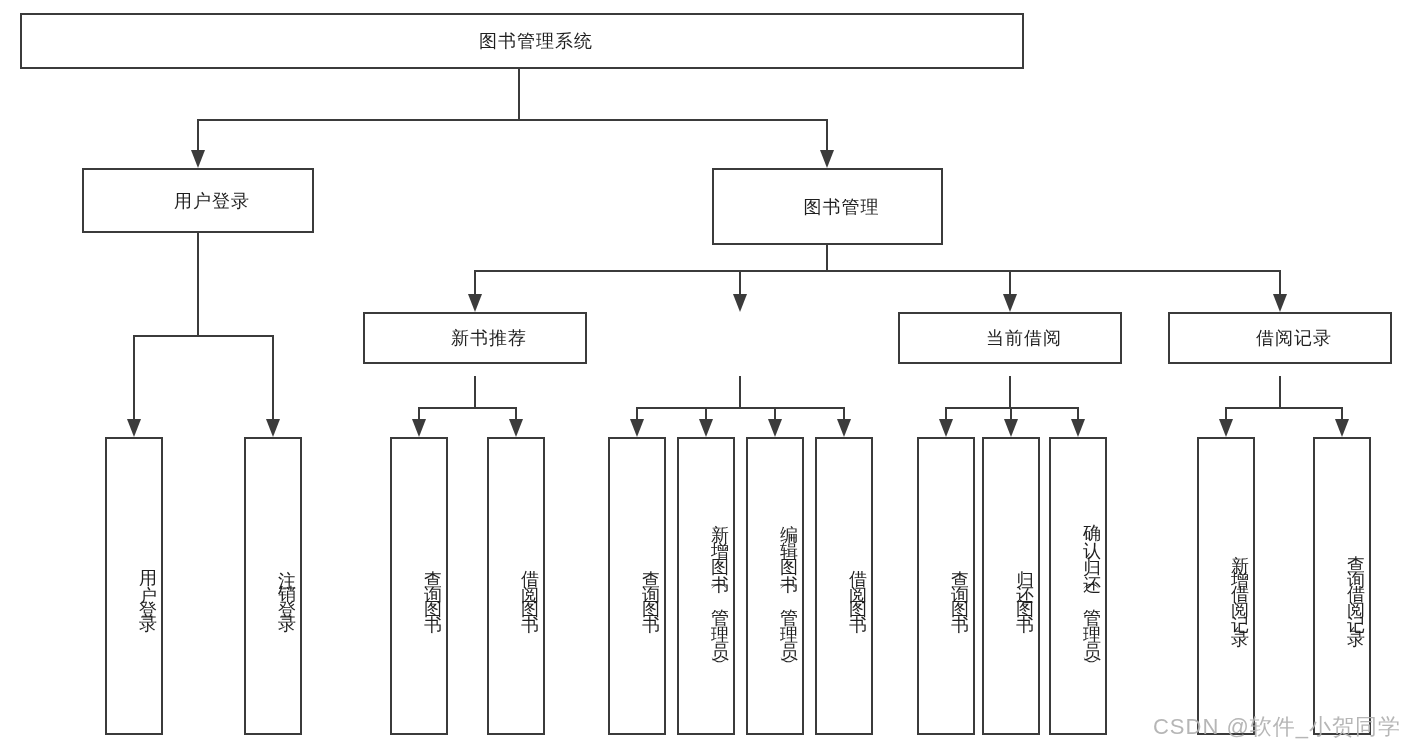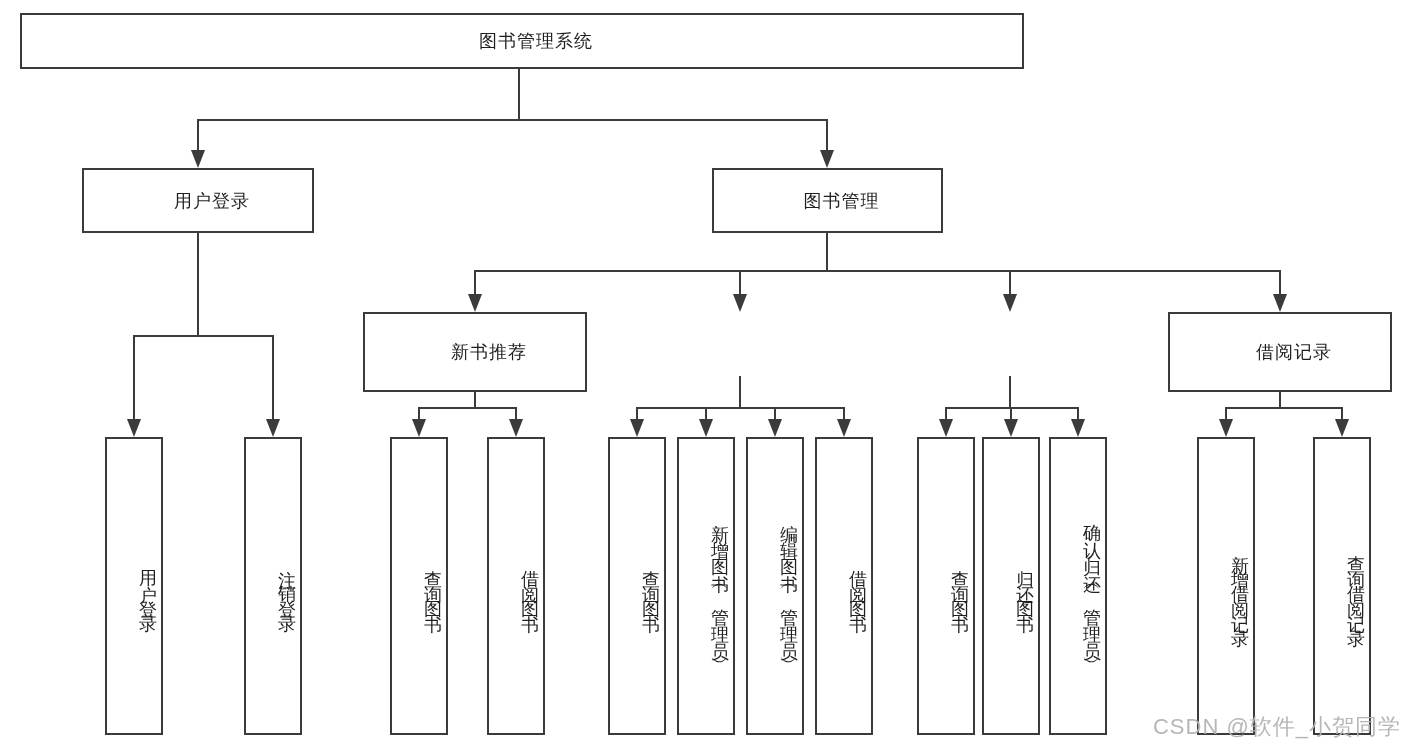--- a/index.html
+++ b/index.html
@@ -22,22 +22,22 @@
     color:#1f1f1f;
     font-size:18px;
     letter-spacing:1px;
     z-index:2;
     padding-left:28px;
   }
   .node .lbl{white-space:nowrap;}
   
   .root {left:20px;  top:13px;  width:1004px;height:56px;}
   .l2a  {left:82px;  top:168px; width:232px; height:65px;}
-  .l2b  {left:712px; top:168px; width:231px; height:65px;}
-  .l3   {top:312px;  width:224px;height:80px;}
+  .l2b  {left:712px; top:168px; width:231px; height:77px;}
+  .l3   {top:312px;  width:224px;height:52px;}
   .l3a{left:363px;} .l3b{left:628px;} .l3c{left:898px;} .l3d{left:1168px;}
   
   .leaf {top:437px; width:58px; height:298px;}
   .leaf .lbl{
     writing-mode:vertical-rl;
     text-orientation:mixed;
     letter-spacing:15px;
     line-height:54px;
     white-space:nowrap;
   }
@@ -109,20 +109,23 @@
   <div class="node l2a">
     <span class="lbl">用户登录</span>
   </div>
   <div class="node l2b">
     <span class="lbl">图书管理</span>
   </div>
 
   <div class="node l3 l3a">
     <span class="lbl">新书推荐</span>
   </div>
+  <div class="node l3 l3c">
+    <span class="lbl">当前借阅</span>
+  </div>
   <div class="node l3 l3d">
     <span class="lbl">借阅记录</span>
   </div>
 
   <div class="node leaf g1x1">
     <span class="lbl">用户登录</span>
   </div>
   <div class="node leaf g1x2">
     <span class="lbl">注销登录</span>
   </div>

